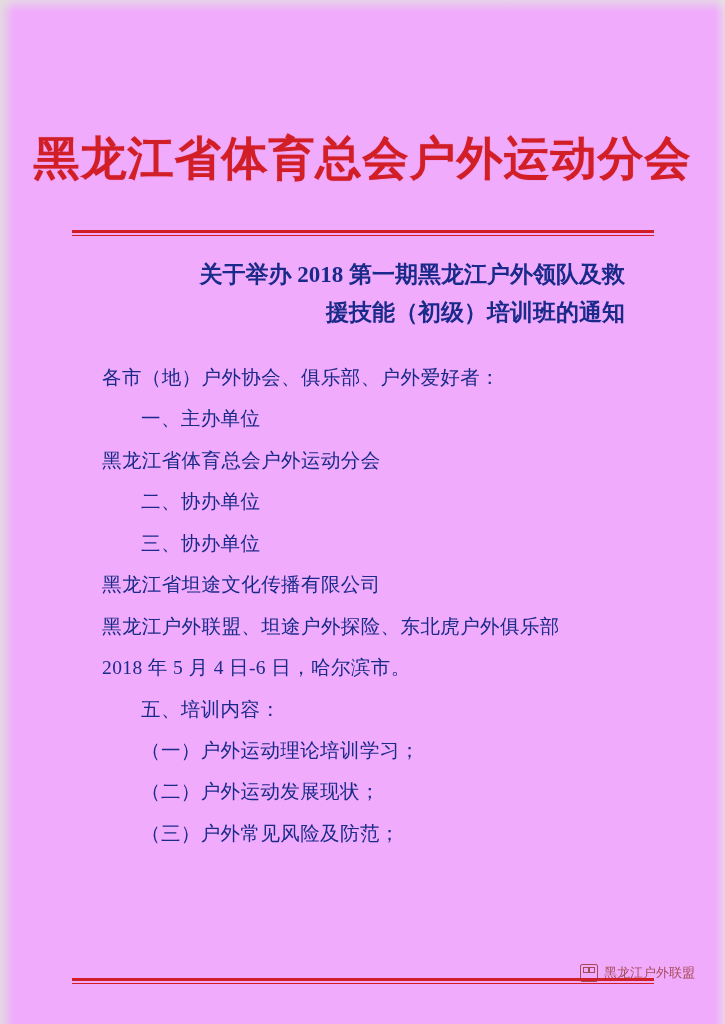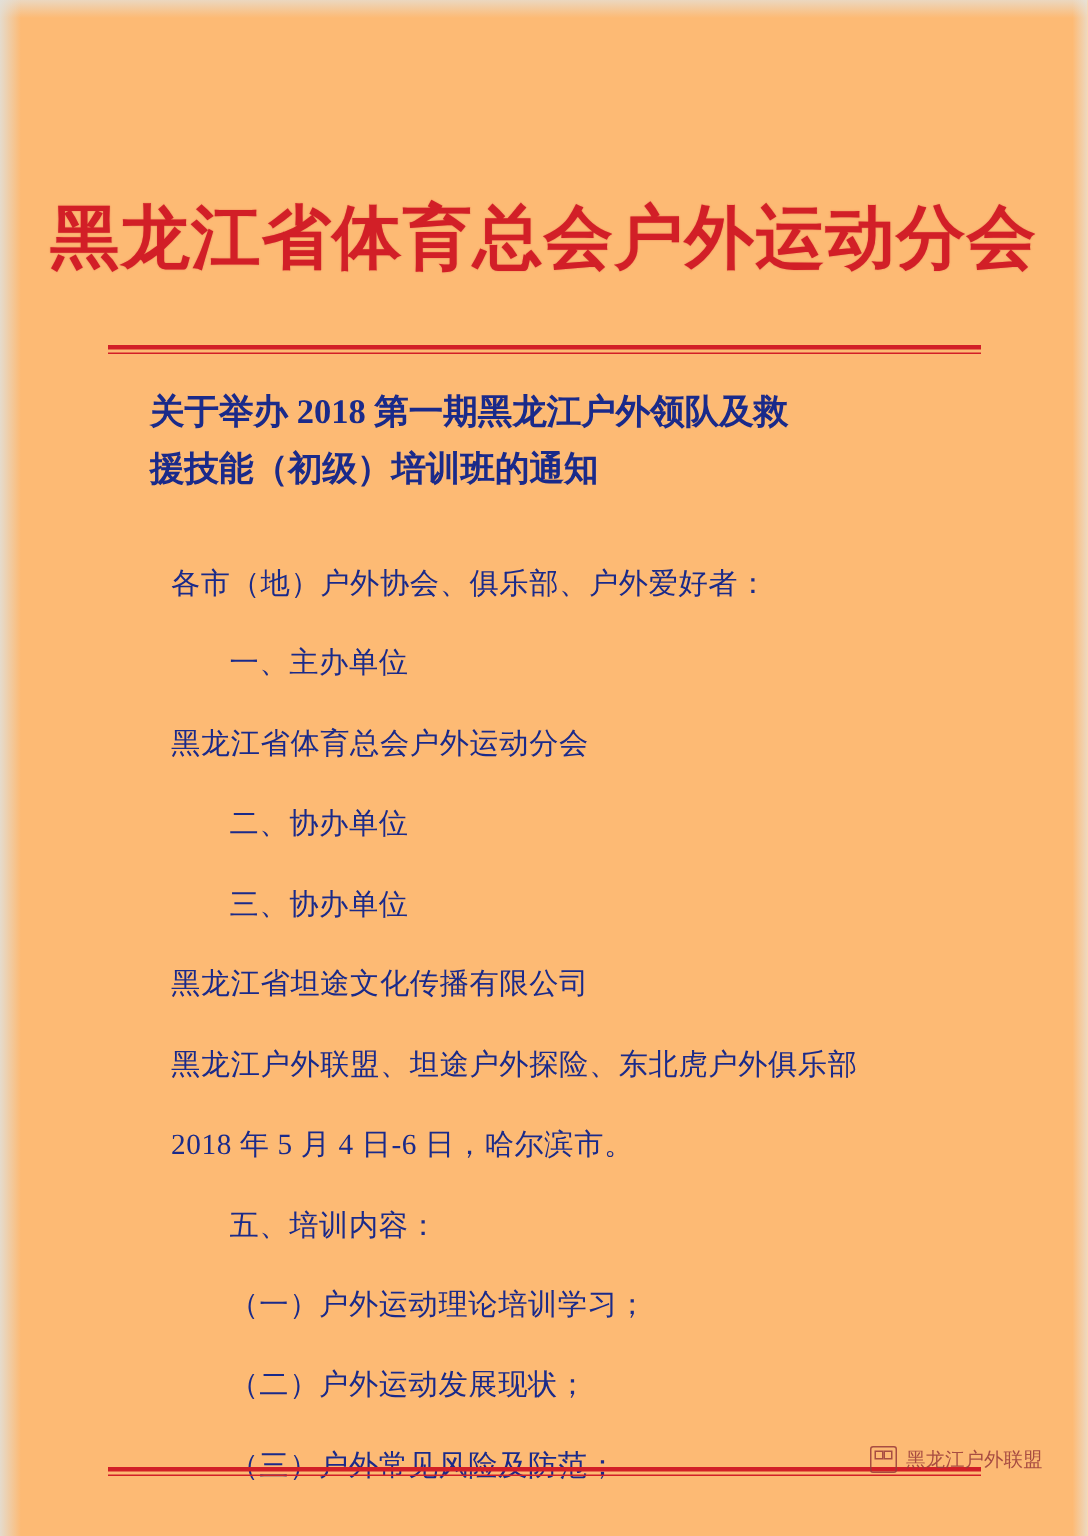--- a/index.html
+++ b/index.html
@@ -11,21 +11,21 @@
     height: 1024px;
     background: #ffffff;
     font-family: "Liberation Serif", "DejaVu Serif", serif;
     overflow: hidden;
     position: relative;
   }
   .page {
     position: relative;
     width: 725px;
     height: 1024px;
-    background: #fdba74;
+    background: #f0abfc;
     box-sizing: border-box;
   }
   
   .org-title {
     position: absolute;
     top: 132px;
     left: 0;
     width: 725px;
     text-align: center;
     color: #d21f27;
@@ -60,41 +60,41 @@
     width: 100%;
     height: 1px;
     background: #d21f27;
   }
   
   .doc-title {
     position: absolute;
     top: 256px;
     left: 100px;
     width: 525px;
-    text-align: left;
+    text-align: right;
     color: #1a2a8a;
     font-family: "Liberation Serif", "DejaVu Serif", serif;
     font-weight: 700;
     font-size: 23px;
     line-height: 1.65;
   }
   
   .body-block {
     position: absolute;
     top: 355px;
     left: 98px;
     width: 540px;
     color: #1a2a8a;
     font-family: "Liberation Serif", "DejaVu Serif", serif;
     font-size: 19.5px;
     line-height: 1.92;
     letter-spacing: 0.4px;
   }
   .p {
-    margin: 16px;
+    margin: 4px;
     text-align: justify;
     font-family: Liberation Serif, serif;
   }
   .p.indent {
     text-indent: 2em;
   }
   .p.ind1 {
     padding-left: 2em;
   }
   

